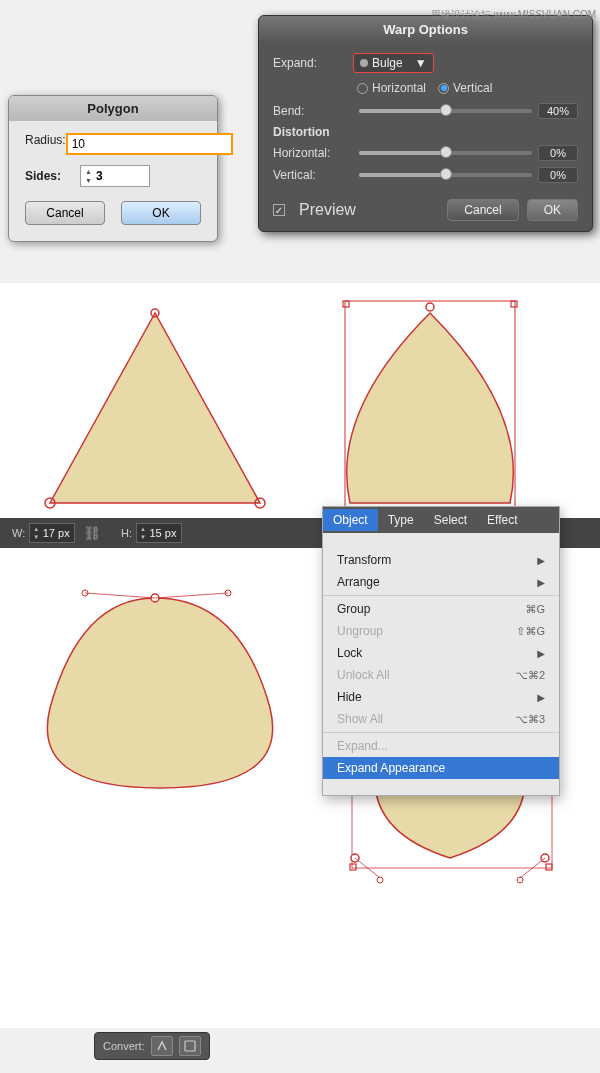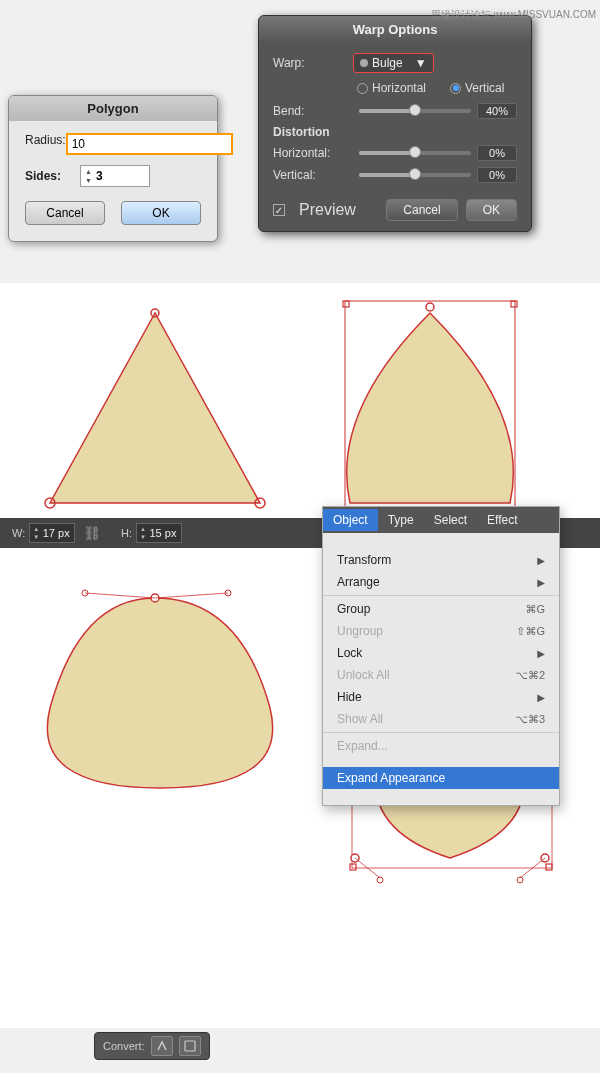--- a/index.html
+++ b/index.html
@@ -110,21 +110,21 @@
     }
     .polygon-dialog .btn-ok {
       background: linear-gradient(180deg, #ddeeff, #aaccee);
     }
 
     
     .warp-dialog {
       position: absolute;
       top: 15px;
       left: 258px;
-      width: 274px;
+      width: 335px;
       background: #555;
       border: 1px solid #333;
       border-radius: 6px;
       box-shadow: 3px 3px 10px rgba(0,0,0,0.6);
       color: #eee;
     }
     .warp-dialog .title-bar {
       background: linear-gradient(180deg, #777, #555);
       text-align: center;
       padding: 6px;
@@ -159,21 +159,21 @@
     }
     .warp-select .dot {
       width: 8px; height: 8px;
       background: #aaa;
       border-radius: 50%;
       display: inline-block;
     }
     .radio-row {
       display: flex;
       align-items: center;
-      gap: 24px;
+      gap: 12px;
       margin-left: 84px;
       margin-bottom: 8px;
     }
     .radio-item {
       display: flex;
       align-items: center;
       gap: 4px;
       font-size: 12px;
       color: #ddd;
     }
@@ -382,21 +382,20 @@
       cursor: pointer;
       height: 22px;
     }
     .menu-item.disabled {
       color: #aaa;
       cursor: default;
     }
     .menu-item.selected {
       background: #3478d4;
       color: white;
-      margin-top: 10px;
     }
     .menu-item .shortcut {
       color: #666;
       font-size: 11px;
     }
     .menu-item .arrow {
       font-size: 10px;
       color: #555;
     }
     .menu-separator {
@@ -480,21 +479,21 @@
       <button class="btn btn-ok">OK</button>
     </div>
   </div>
 </div>
 
 <div class="warp-dialog">
   <div class="title-bar">Warp Options</div>
   <div class="content">
 
     <div class="warp-row">
-      <span class="warp-label">Warp:</span>
+      <span class="warp-label">Expand:</span>
       <div class="warp-select">
         <span class="dot"></span>
         <span>Bulge</span>
         <span style="margin-left:8px;">▼</span>
       </div>
     </div>
 
     <div class="radio-row">
       <div class="radio-item">
         <div class="radio-circle"></div>

